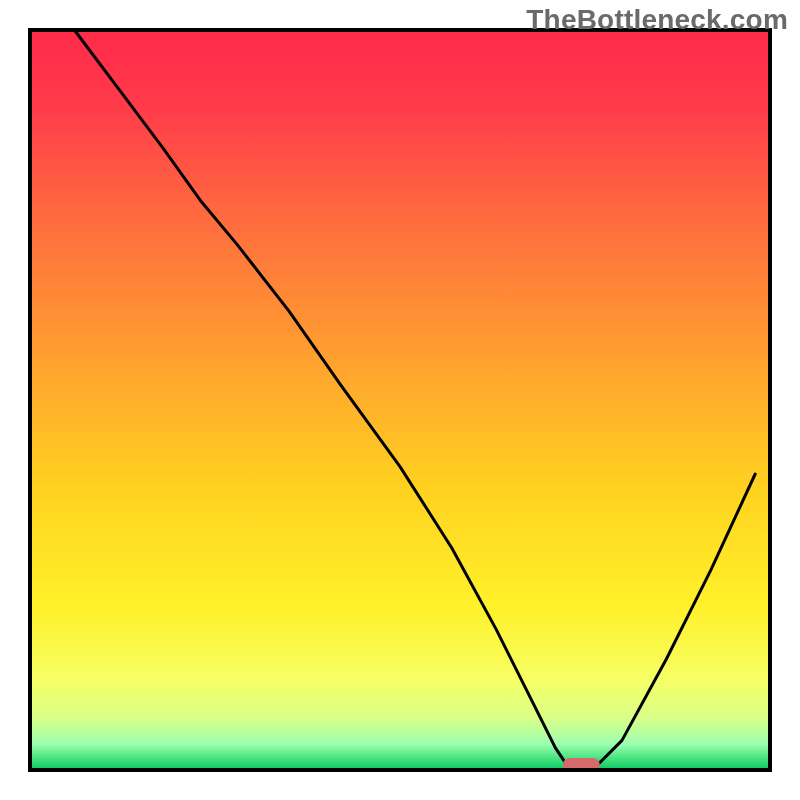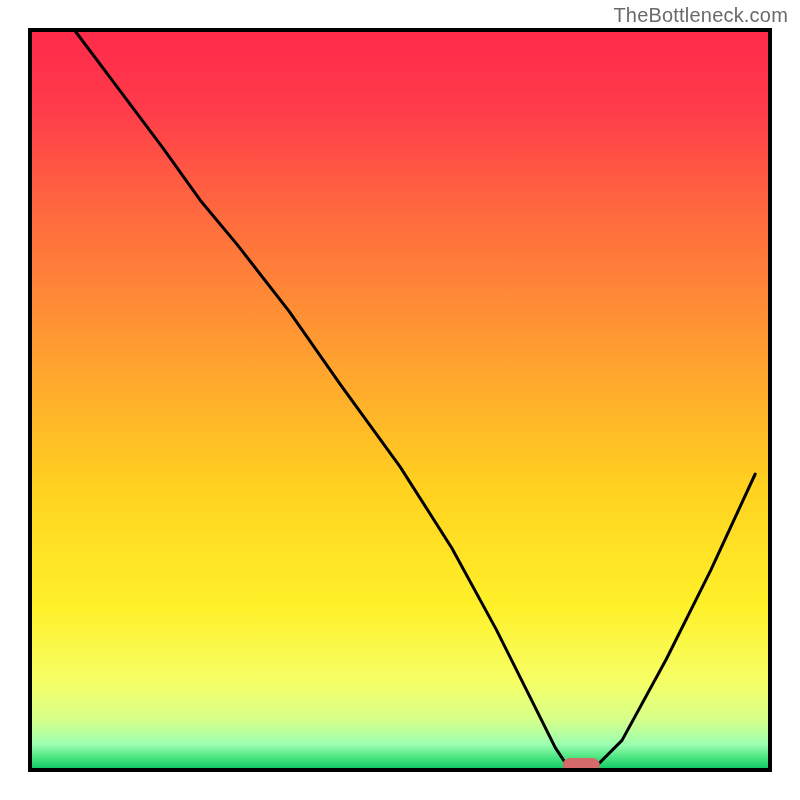--- a/index.html
+++ b/index.html
@@ -13,22 +13,22 @@
   .chart-container {
     position: relative;
     width: 800px;
     height: 800px;
   }
   .watermark {
     position: absolute;
     top: 4px;
     right: 12px;
     font-family: Arial, Helvetica, sans-serif;
-    font-size: 20px;
-    font-weight: 400;
+    font-size: 28px;
+    font-weight: 700;
     color: #6a6a6a;
     letter-spacing: 0.2px;
     z-index: 5;
   }
   svg {
     display: block;
   }
 </style>
 </head>
 <body>

